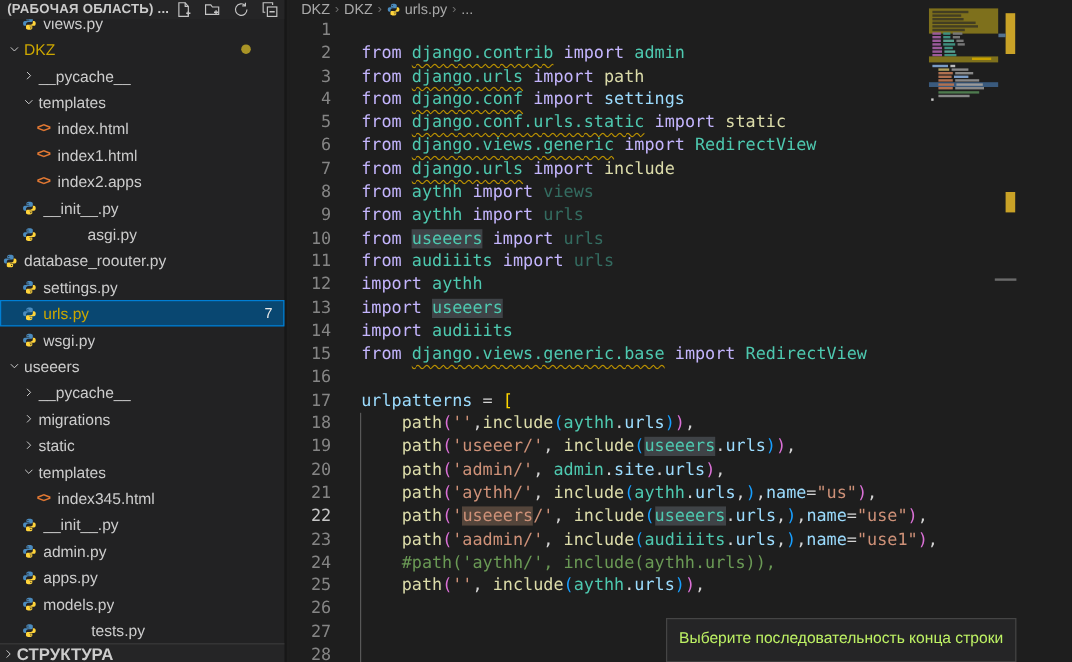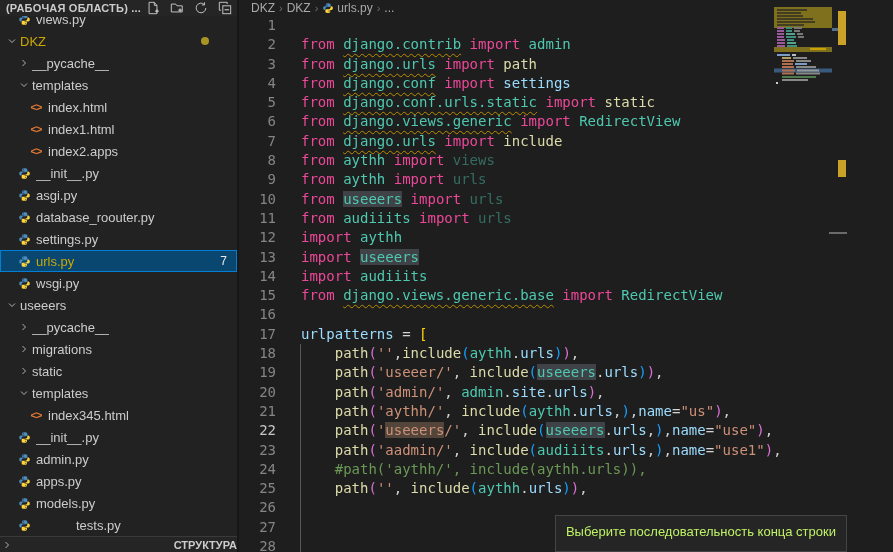--- a/index.html
+++ b/index.html
@@ -31,39 +31,39 @@
   .row .label { overflow:hidden; text-overflow:ellipsis; }
   .row.selected { background:#094771; outline:1px solid #007fd4; outline-offset:-1px; }
   .row .badge { margin-left:auto; margin-right:10px; font-size:12px; color:#e8e8e8; }
   .row .wdot { margin-left:auto; margin-right:28px; width:8px; height:8px;
                border-radius:50%; background:#a99426; }
   .label.warn { color:#cca700; }
   .html-glyph { color:#e37933; font-size:11px; font-weight:bold; letter-spacing:-1px; }
 
   #outline-header { position:absolute; left:0; bottom:0; width:237px; height:16px;
                     background:#252526; border-top:1px solid #3a3a3a; display:flex;
-                    align-items:center; font-size:11px; font-weight:bold; color:#cccccc;justify-content:space-between; }
+                    align-items:center; font-size:14px; font-weight:bold; color:#cccccc; }
   #outline-header .chev { width:14px; display:inline-flex; justify-content:center; }
   #outline-header .chev svg { stroke:#cccccc; fill:none; stroke-width:1.1; }
 
   
   #editor { position:absolute; left:241px; top:0; right:0; bottom:0; background:#1e1e1e; }
   #breadcrumb { height:16px; display:flex; align-items:center; gap:3px; padding-left:10px;
                 font-size:12px; color:#a9a9a9; }
   #breadcrumb .sep { color:#6e6e6e; font-size:11px; padding:0 1px; }
   #breadcrumb .crumb { cursor:pointer; display:inline-flex; align-items:center; gap:3px; }
 
   #code-area { position:relative; }
   .code-line { height:19.3px; line-height:19.3px; display:flex;
                font-family:"DejaVu Sans Mono", monospace; font-size:14px; }
   .ln { width:35px; text-align:right; color:#858585; flex:0 0 35px;
         font-size:14px; user-select:none; }
   .ln.cur { color:#c6c6c6; }
   .code { margin-left:25px; white-space:pre; color:#d4d4d4; }
-  .tk-k{color:#ec4899} .tk-m{color:#4EC9B0} .tk-md{color:#4EC9B0;opacity:.45}
+  .tk-k{color:#c4b5fd} .tk-m{color:#4EC9B0} .tk-md{color:#4EC9B0;opacity:.45}
   .tk-f{color:#DCDCAA} .tk-v{color:#9CDCFE} .tk-s{color:#CE9178} .tk-p{color:#D4D4D4}
   .tk-c{color:#6A9955} .tk-b1{color:#FFD700} .tk-b2{color:#DA70D6} .tk-b3{color:#179FFF}
   .tk-u{text-decoration:underline; text-decoration-style:wavy;
         text-decoration-color:#b88f00; text-decoration-thickness:1px;
         text-underline-offset:3.5px;}
   .tk-h{background:#3f4347} .tk-h2{background:#54453b}
   #indent-guide { position:absolute; left:59px; width:1px; background:#585858; }
 
   
   #minimap { position:absolute; top:3px; right:15px; width:58px; height:112px; cursor:pointer; }
@@ -138,30 +138,30 @@
         </div>
         <div class="row" style="padding-left: 16px;">
           <span class="ficon">
             <svg width="13" height="13" viewBox="0 0 32 32">
               <path fill="#4B8BBE" d="M16 3c-6 0-6 2.6-6 4v3h6v1H6.7C4 11 3 13.6 3 16s1 5 3.7 5H9v-3.3C9 15 11 13 13.7 13H20c1.7 0 3-1.4 3-3V7c0-1.4 0-4-7-4zm-3 2.5a1.3 1.3 0 1 1 0 2.6 1.3 1.3 0 0 1 0-2.6z"></path>
               <path fill="#FFD43B" d="M16 29c6 0 6-2.6 6-4v-3h-6v-1h9.3C28 21 29 18.4 29 16s-1-5-3.7-5H23v3.3C23 17 21 19 18.3 19H12c-1.7 0-3 1.4-3 3v3c0 1.4 0 4 7 4zm3-2.5a1.3 1.3 0 1 1 0-2.6 1.3 1.3 0 0 1 0 2.6z"></path>
             </svg>
           </span>
           <span class="label">__init__.py</span>
         </div>
-        <div class="row" style="padding-left: 16px;">
+        <div class="row" style="padding-left: 16px; gap: 37px;">
           <span class="ficon">
             <svg width="13" height="13" viewBox="0 0 32 32">
               <path fill="#4B8BBE" d="M16 3c-6 0-6 2.6-6 4v3h6v1H6.7C4 11 3 13.6 3 16s1 5 3.7 5H9v-3.3C9 15 11 13 13.7 13H20c1.7 0 3-1.4 3-3V7c0-1.4 0-4-7-4zm-3 2.5a1.3 1.3 0 1 1 0 2.6 1.3 1.3 0 0 1 0-2.6z"></path>
               <path fill="#FFD43B" d="M16 29c6 0 6-2.6 6-4v-3h-6v-1h9.3C28 21 29 18.4 29 16s-1-5-3.7-5H23v3.3C23 17 21 19 18.3 19H12c-1.7 0-3 1.4-3 3v3c0 1.4 0 4 7 4zm3-2.5a1.3 1.3 0 1 1 0-2.6 1.3 1.3 0 0 1 0 2.6z"></path>
             </svg>
           </span>
           <span class="label">asgi.py</span>
         </div>
-        <div class="row" style="padding-left: 16px;">
+        <div class="row" style="">
           <span class="ficon">
             <svg width="13" height="13" viewBox="0 0 32 32">
               <path fill="#4B8BBE" d="M16 3c-6 0-6 2.6-6 4v3h6v1H6.7C4 11 3 13.6 3 16s1 5 3.7 5H9v-3.3C9 15 11 13 13.7 13H20c1.7 0 3-1.4 3-3V7c0-1.4 0-4-7-4zm-3 2.5a1.3 1.3 0 1 1 0 2.6 1.3 1.3 0 0 1 0-2.6z"></path>
               <path fill="#FFD43B" d="M16 29c6 0 6-2.6 6-4v-3h-6v-1h9.3C28 21 29 18.4 29 16s-1-5-3.7-5H23v3.3C23 17 21 19 18.3 19H12c-1.7 0-3 1.4-3 3v3c0 1.4 0 4 7 4zm3-2.5a1.3 1.3 0 1 1 0-2.6 1.3 1.3 0 0 1 0 2.6z"></path>
             </svg>
           </span>
           <span class="label">database_roouter.py</span>
         </div>
         <div class="row" style="padding-left: 16px;">
           <span class="ficon">

